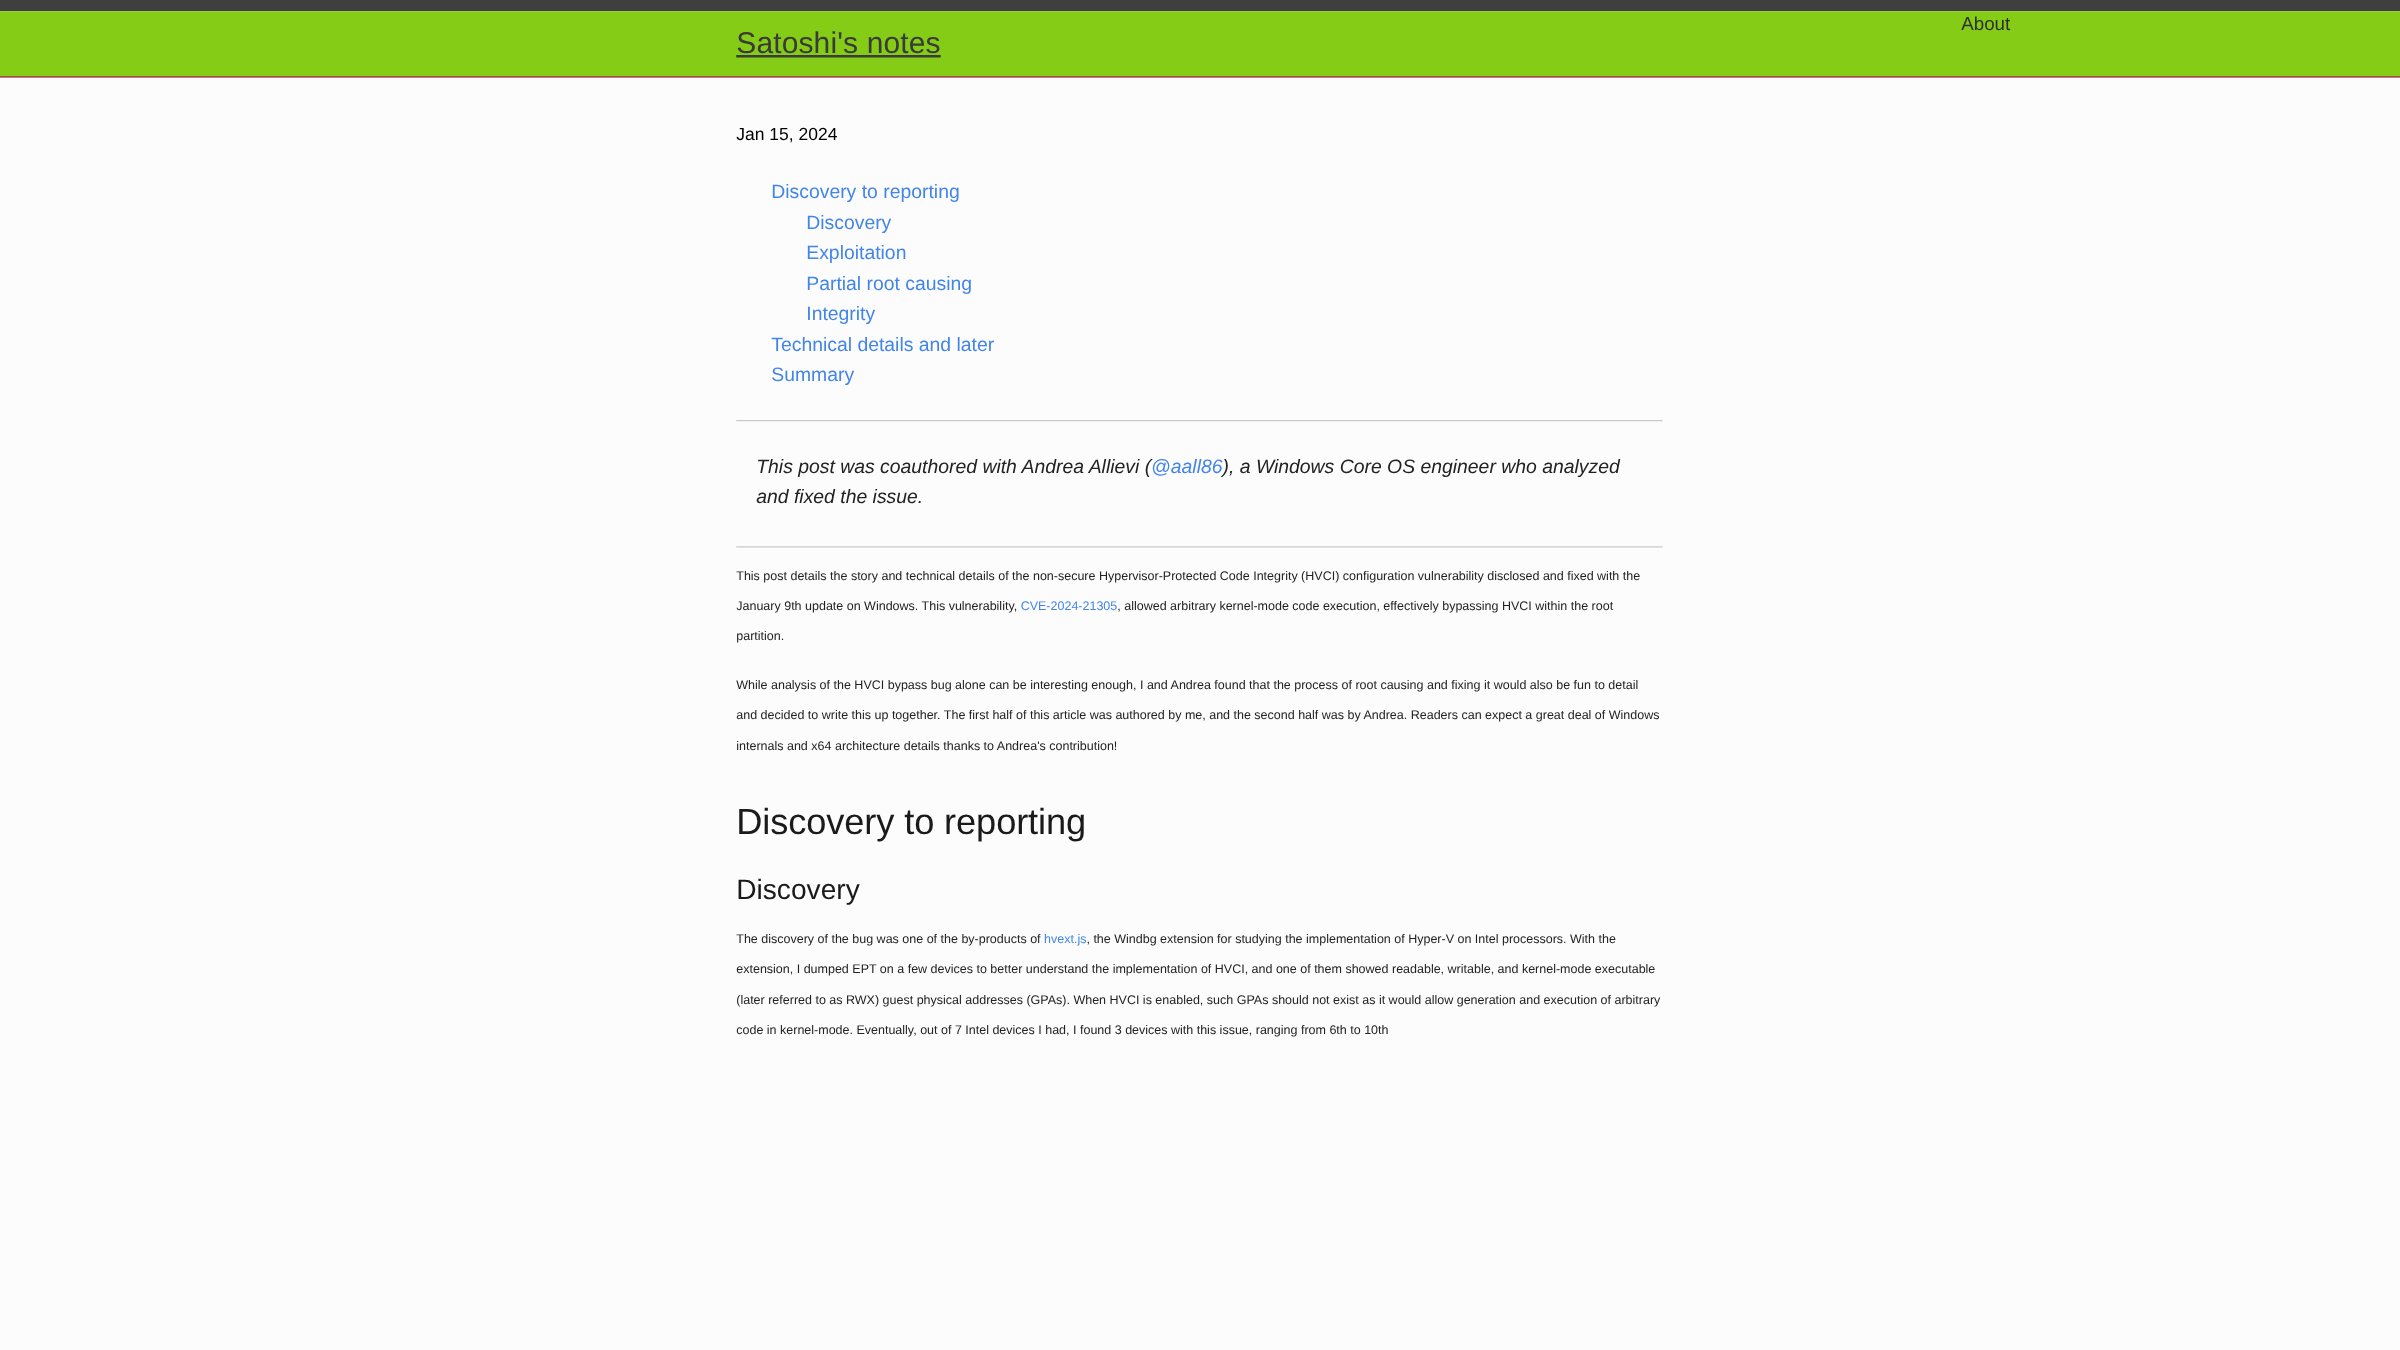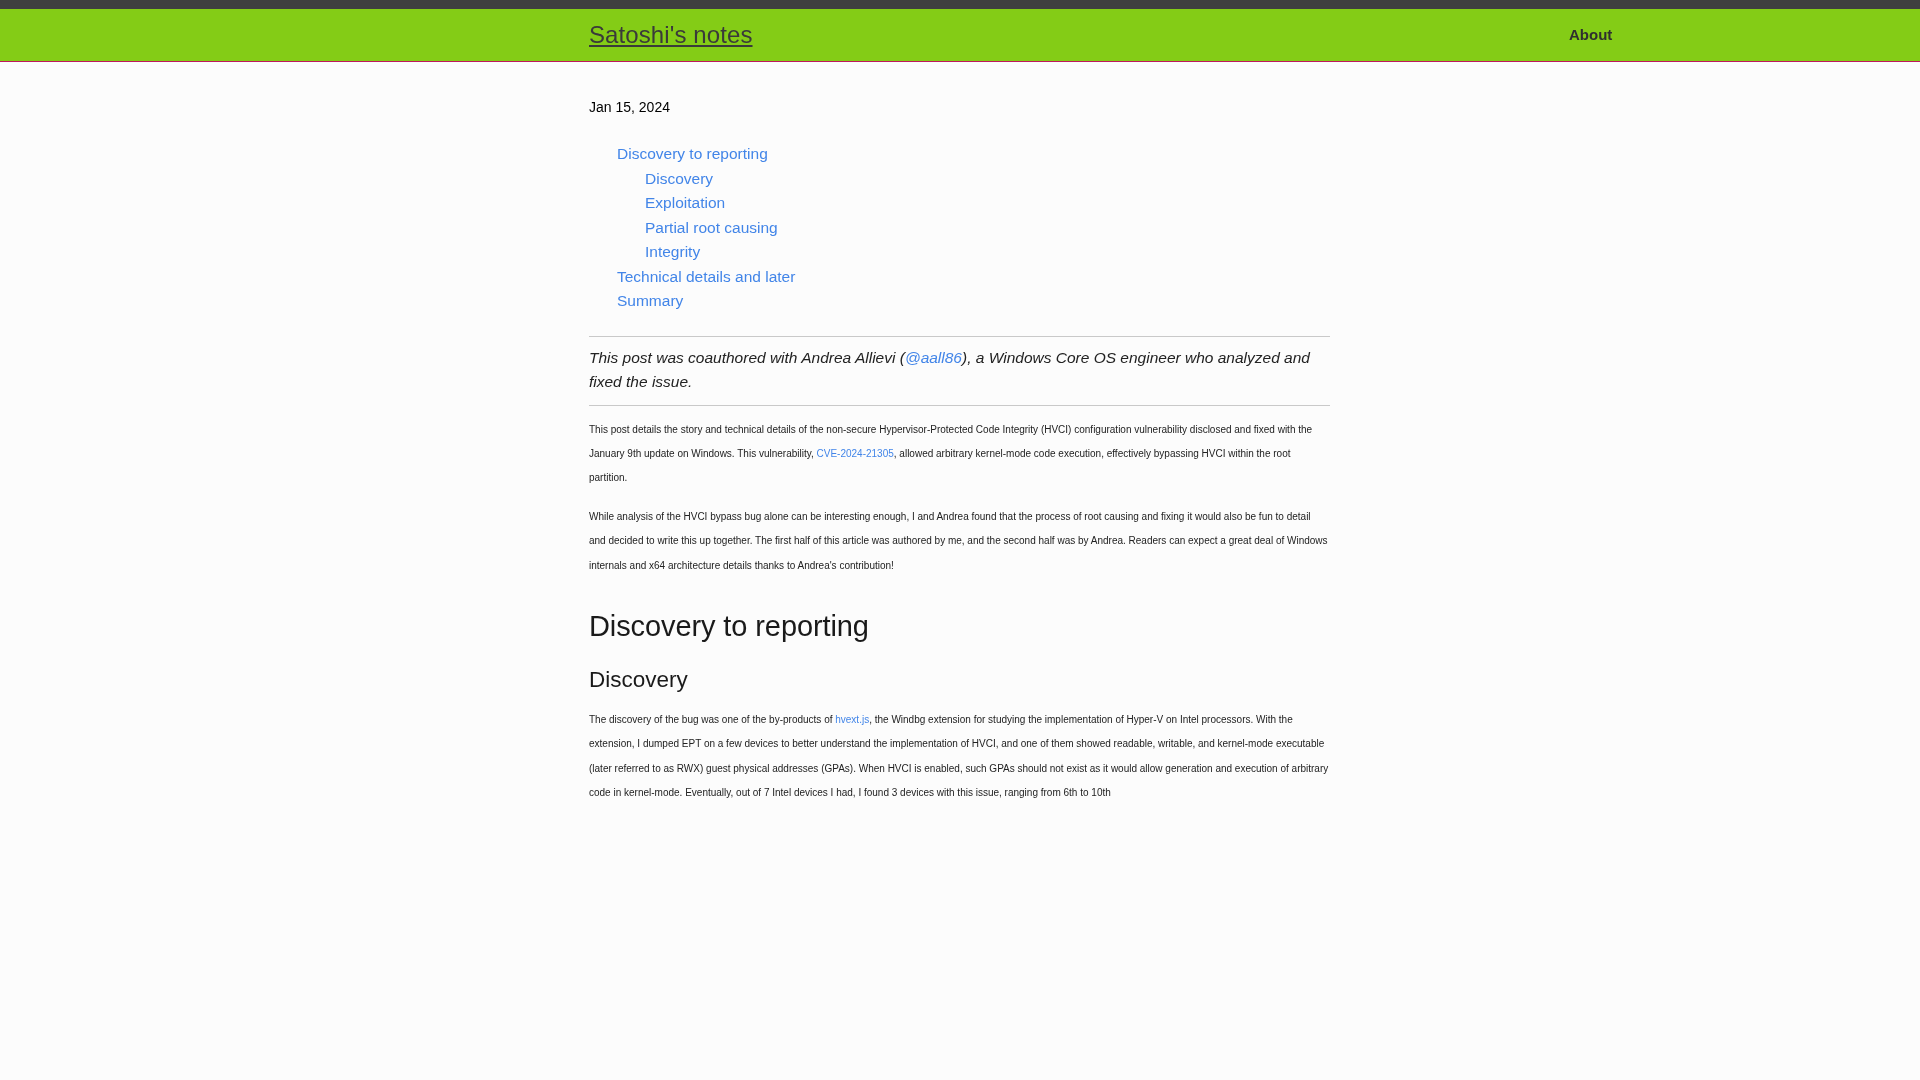--- a/index.html
+++ b/index.html
@@ -42,24 +42,23 @@
     font-size: 24px;
     line-height: 28px;
     color: #3a3a3a;
     font-weight: 400;
     letter-spacing: 0.1px;
     white-space: nowrap;
   }
   .site-nav {
     position: absolute;
     right: 0;
-    top: 16px;
+    top: 1px;
     width: 1640px;
     height: 24px;
-    font-weight: bold;
   }
   .nav-link {
     position: absolute;
     left: 1289px;
     top: 0;
     font-size: 15px;
     line-height: 20px;
     color: #2f2f2f;
     text-decoration: none;
     white-space: nowrap;
@@ -120,21 +119,21 @@
   }
 
   
   .note {
     margin-top: 22px;
     border-top: 1px solid #c9c9c9;
     border-bottom: 1px solid #c9c9c9;
     padding: 9px 0 11px 0;
   }
   .note p {
-    margin: 0;
+    margin: 16px;
     font-style: italic;
     font-size: 15.5px;
     line-height: 24px;
     color: #222222;
   }
   .note a {
     color: #4285e8;
     text-decoration: none;
     font-style: italic;
   }

